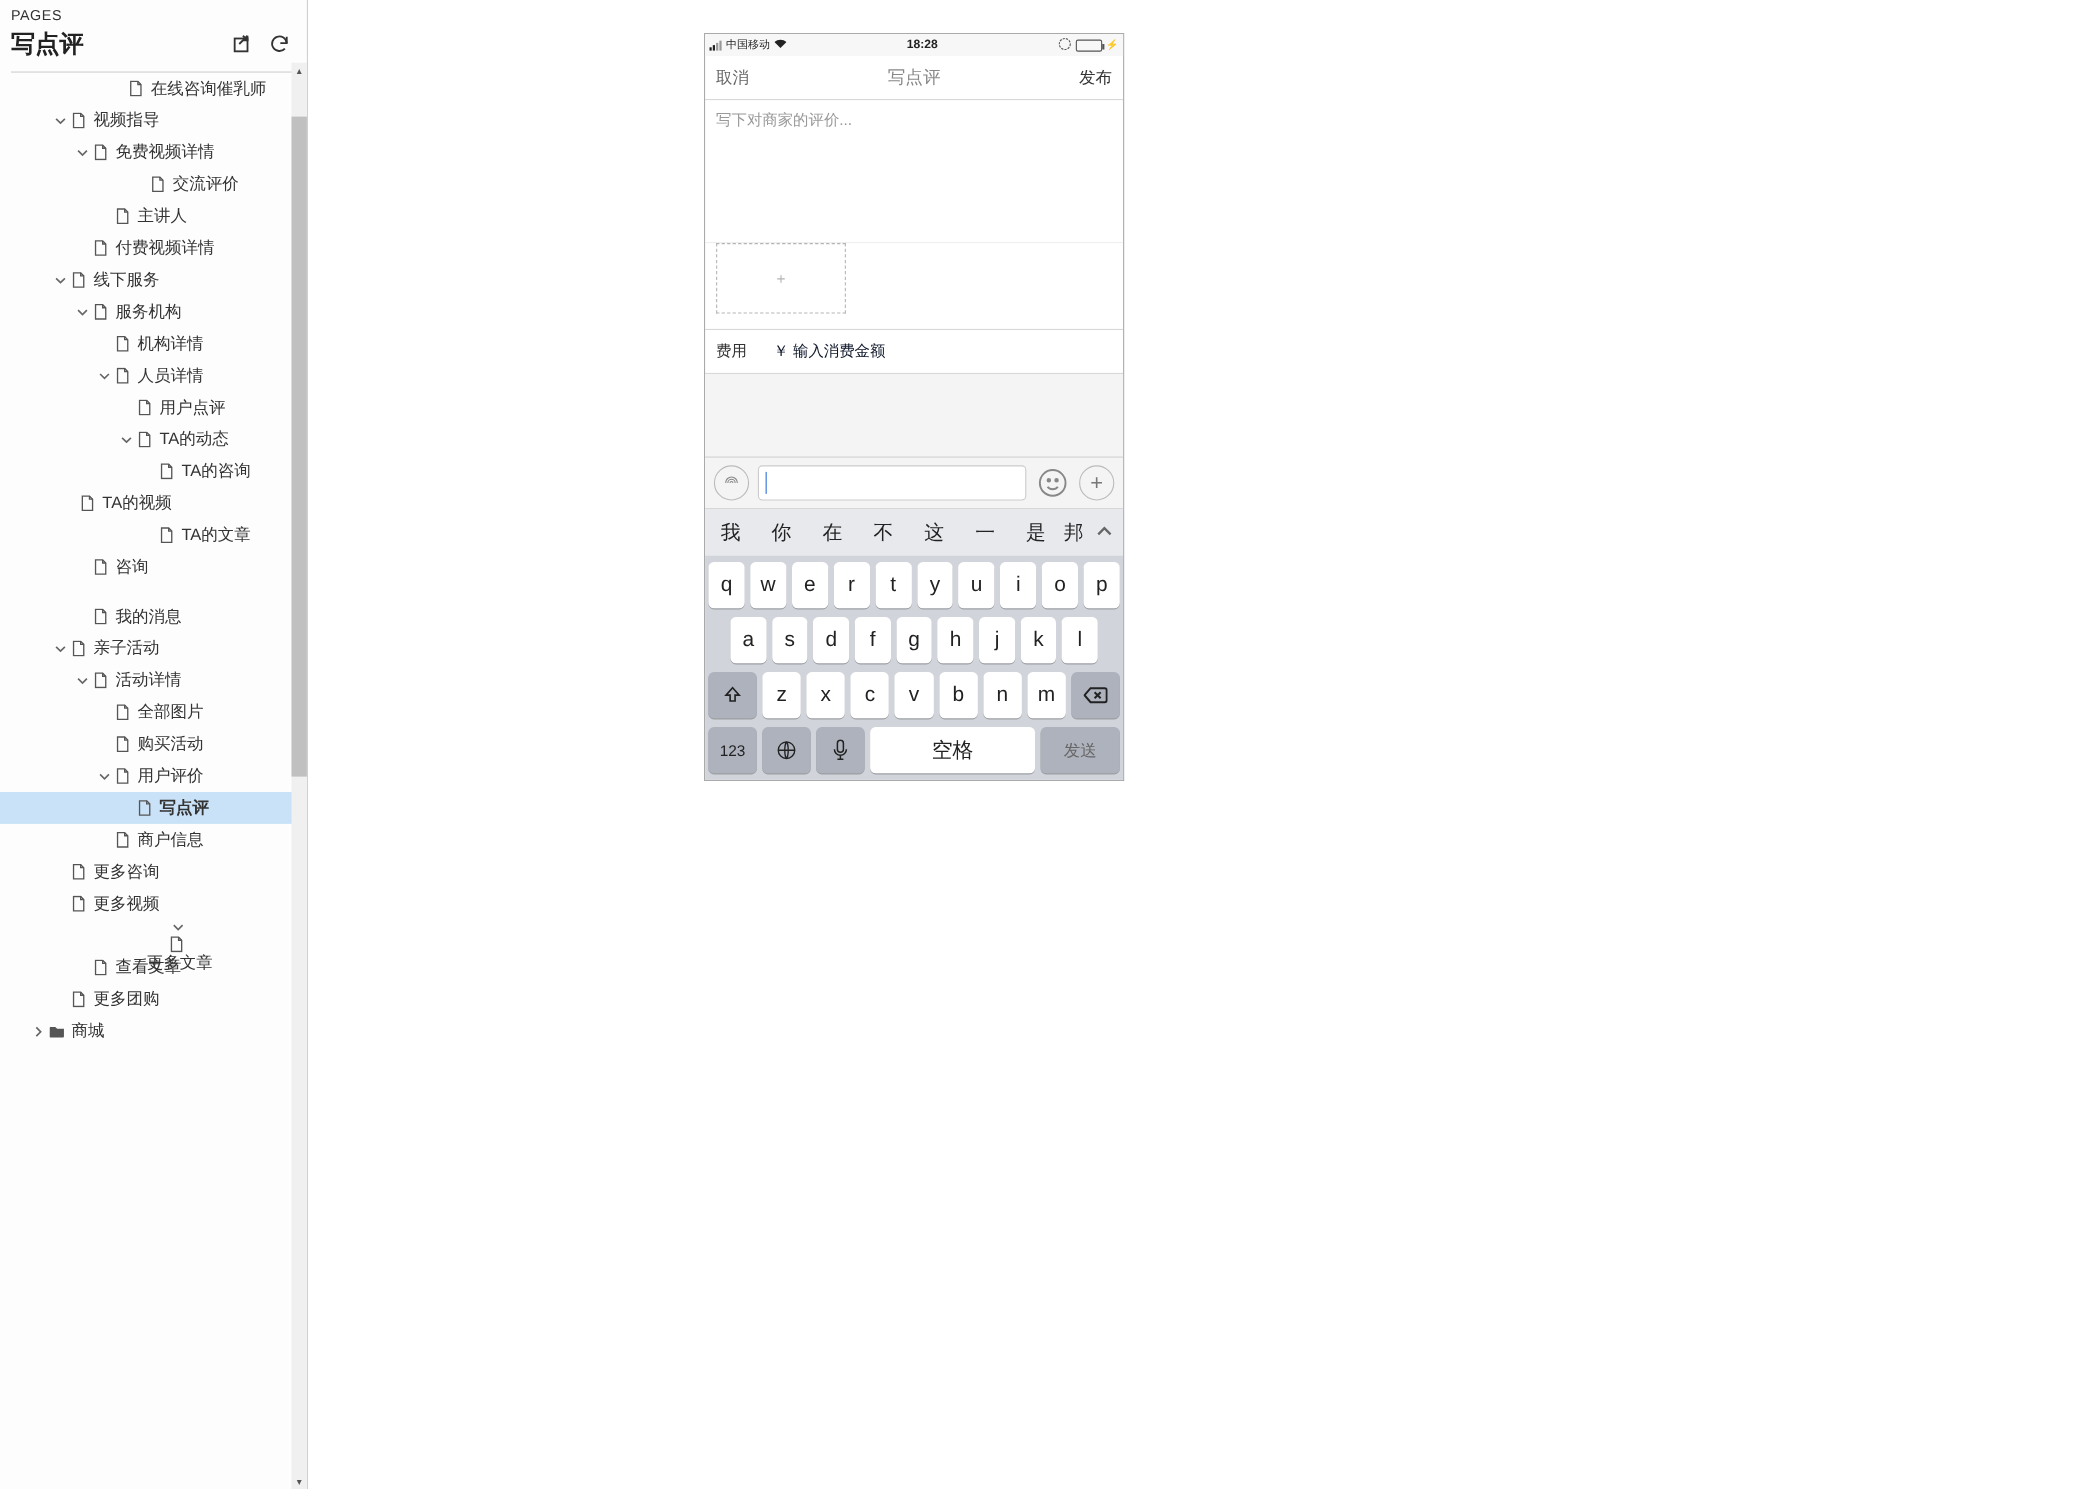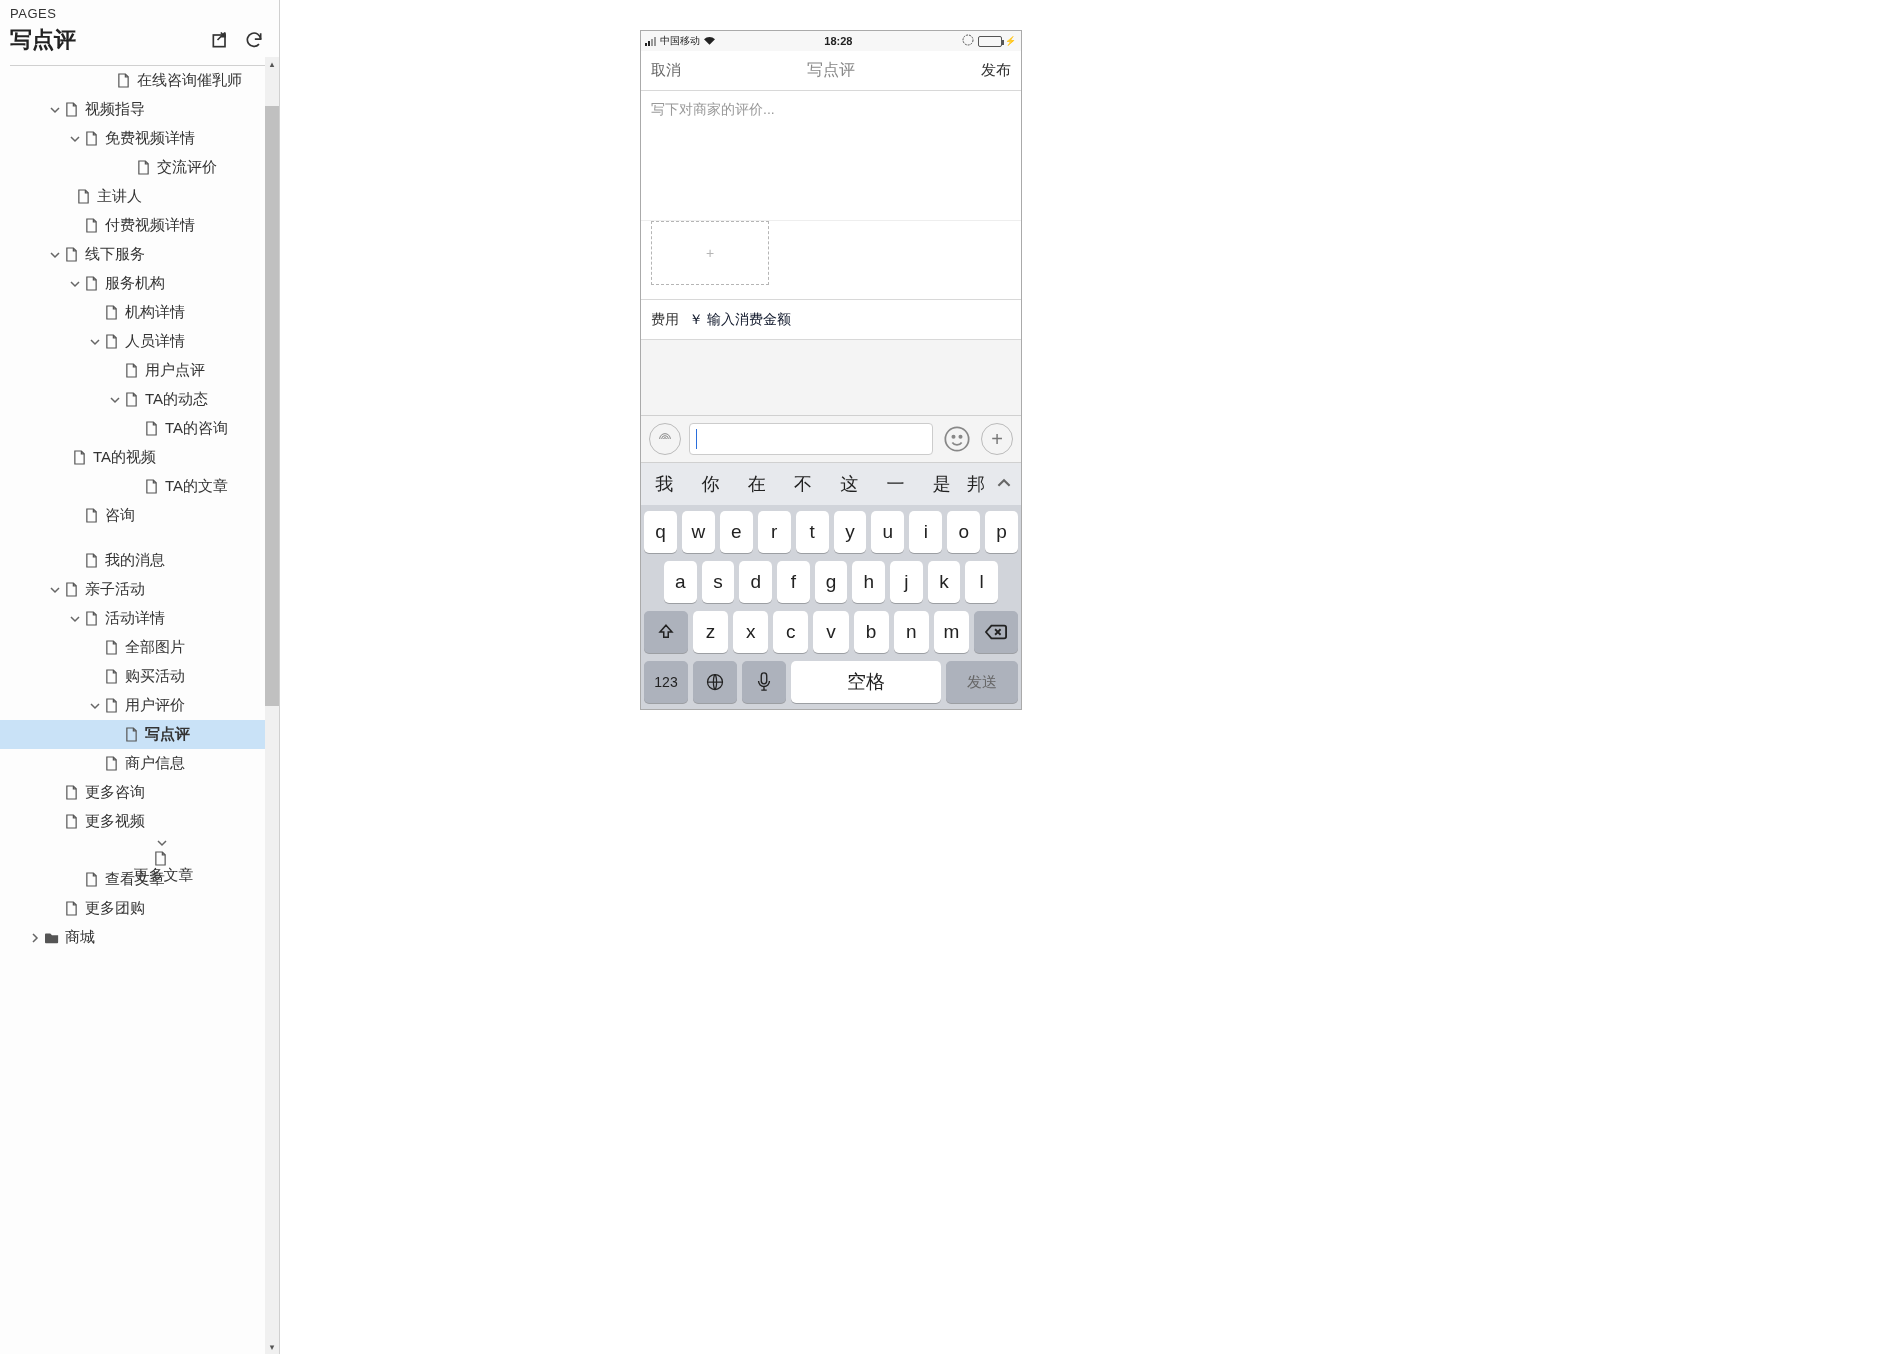--- a/index.html
+++ b/index.html
@@ -92,21 +92,21 @@
 .review-input-area {
   flex: 0 0 auto; padding: 10px; min-height: 130px;
   font-size: 14px; color: #999; border-bottom: 1px solid #eee;
 }
 .photo-add-row { padding: 0 10px 14px 10px; border-bottom: 1px solid #d8d8d8; }
 .photo-add {
   width: 118px; height: 64px; border: 1px dashed #b5b5b5; color: #b5b5b5;
   display:flex; align-items:center; justify-content:center; font-size: 14px;
 }
 .fee-row {
-  height: 40px; display:flex; align-items:center; border-bottom: 1px solid #d8d8d8; padding: 0 10px; gap: 10px;
+  height: 40px; display:flex; align-items:center; border-bottom: 1px solid #d8d8d8; padding: 0 10px; gap: 24px;
   font-size: 14px;
 }
 .fee-label { color: #333; }
 .fee-placeholder { color: #0f172a; }
 .filler { flex: 1; background: #f4f4f4; min-height: 30px; }
 .chat-bar {
   height: 48px; background: #f4f4f4; border-top: 1px solid #d0d0d0; border-bottom: 1px solid #d0d0d0;
   display:flex; align-items:center; gap: 8px; padding: 0 8px;
 }
 .round-btn {
@@ -213,21 +213,21 @@
           <div class="tree-item" style="padding-left: 120px; text-align: center;">
             <span class="caret none"></span>
             <span class="doc-icon">
               <svg width="13" height="15" viewBox="0 0 14 16" fill="none" stroke="#555" stroke-width="1.3">
                 <path d="M2 1h7l3 3v11H2z"></path>
                 <path d="M9 1v3h3"></path>
               </svg>
             </span>
             <span>交流评价</span>
           </div>
-          <div class="tree-item" style="padding-left: 60px;">
+          <div class="tree-item" style="padding-left: 88px;">
             <span class="caret none"></span>
             <span class="doc-icon">
               <svg width="13" height="15" viewBox="0 0 14 16" fill="none" stroke="#555" stroke-width="1.3">
                 <path d="M2 1h7l3 3v11H2z"></path>
                 <path d="M9 1v3h3"></path>
               </svg>
             </span>
             <span>主讲人</span>
           </div>
           <div class="tree-item" style="padding-left: 68px;">

